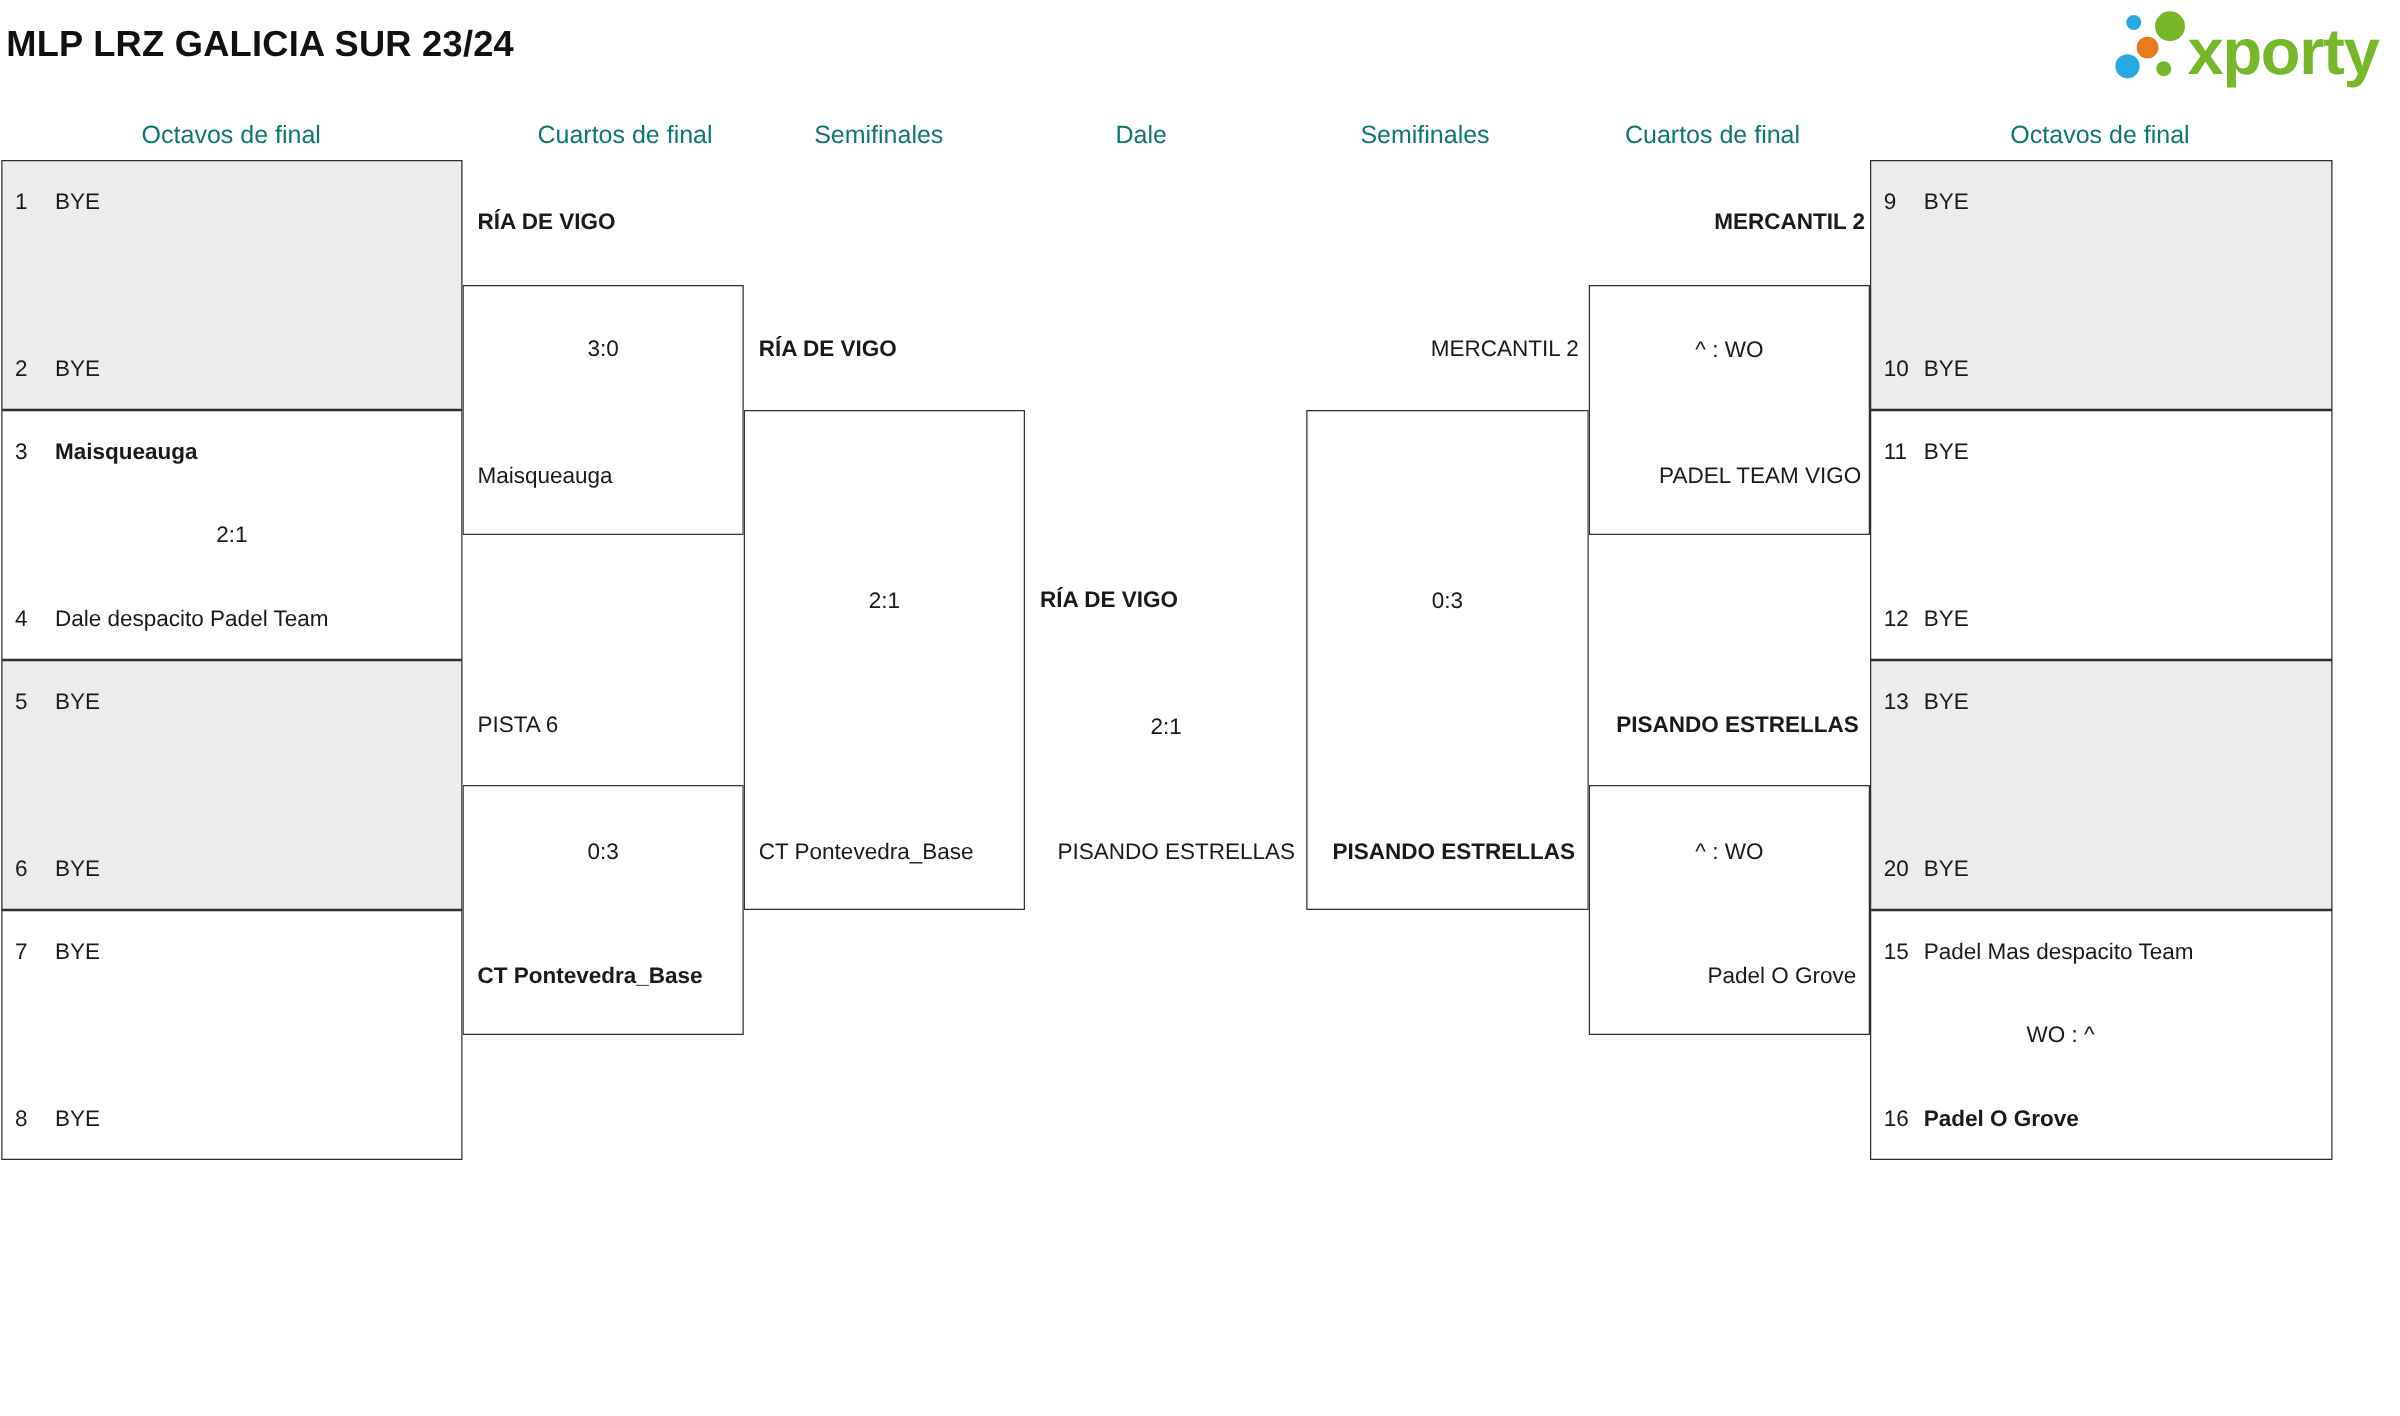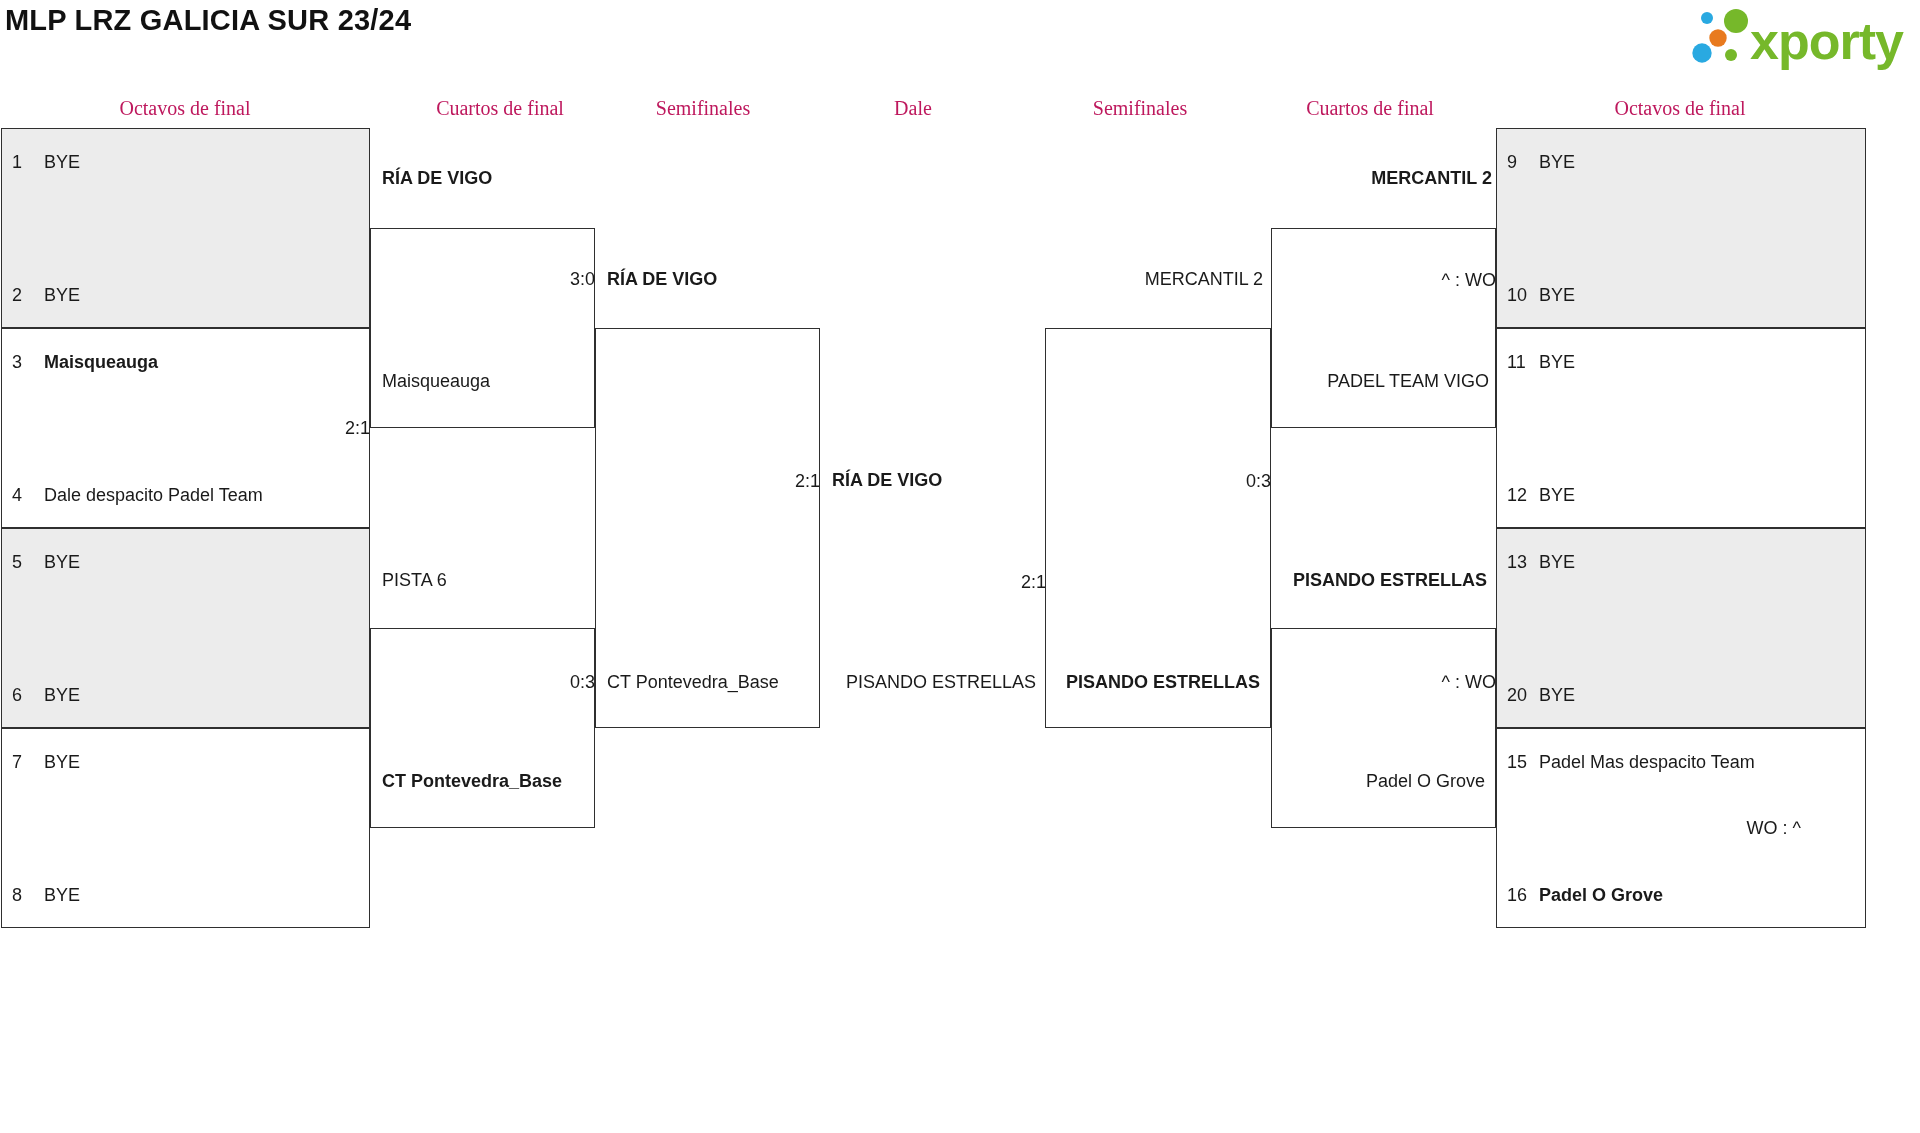--- a/index.html
+++ b/index.html
@@ -7,36 +7,36 @@
     --bye-fill:#ececec;
     --text:#1a1a1a;
     --logo-green:#76b82a;
   }
   html,body{margin:0;padding:0;background:#fff;}
   #stage{
     position:relative;width:1920px;height:1133px;background:#fff;overflow:hidden;
     font-family:"Liberation Sans","DejaVu Sans",sans-serif;color:var(--text);
   }
   .title{position:absolute;left:5px;font-size:29px;font-weight:700;letter-spacing:.2px;white-space:nowrap;color:#111;}
-  .round-header{position:absolute;top:97px;transform:translateX(-50%);font-size:20px;white-space:nowrap;color:#be185d;font-family:Liberation Serif, serif;}
+  .round-header{position:absolute;top:97px;transform:translateX(-50%);font-size:20px;white-space:nowrap;color:#0f766e;}
   .box{position:absolute;border:1px solid var(--line);box-sizing:border-box;background:#fff;}
   .box.bye{background:var(--bye-fill);}
   .team-row{position:absolute;transform:translateY(-50%);font-size:18px;white-space:nowrap;display:flex;align-items:baseline;}
   .seed{display:inline-block;width:24px;margin-right:8px;flex:none;}
   .label{position:absolute;transform:translateY(-50%);font-size:18px;white-space:nowrap;}
-  .score{position:absolute;transform:translateY(-50%);font-size:18px;text-align:right;white-space:nowrap;}
+  .score{position:absolute;transform:translateY(-50%);font-size:18px;text-align:center;white-space:nowrap;}
   .bold{font-weight:700;}
   #logo{position:absolute;left:1684px;top:2px;}
 </style>
 </head>
 <body>
 
 <div id="stage">
 
-  <div class="title" style="top:4px">MLP LRZ GALICIA SUR 23/24</div>
+  <div class="title" style="top:20px">MLP LRZ GALICIA SUR 23/24</div>
 
   <svg id="logo" width="232" height="72" viewBox="0 0 232 72">
     <circle cx="23" cy="16" r="6" fill="#29a9e1"></circle>
     <circle cx="52" cy="19" r="12" fill="#76b82a"></circle>
     <circle cx="34" cy="36" r="8.7" fill="#e87a1e"></circle>
     <circle cx="18" cy="51" r="9.7" fill="#29a9e1"></circle>
     <circle cx="47" cy="53" r="6" fill="#76b82a"></circle>
     <text x="66" y="57" font-size="52" font-weight="bold" letter-spacing="-1" fill="#76b82a">xporty</text>
   </svg>
 

